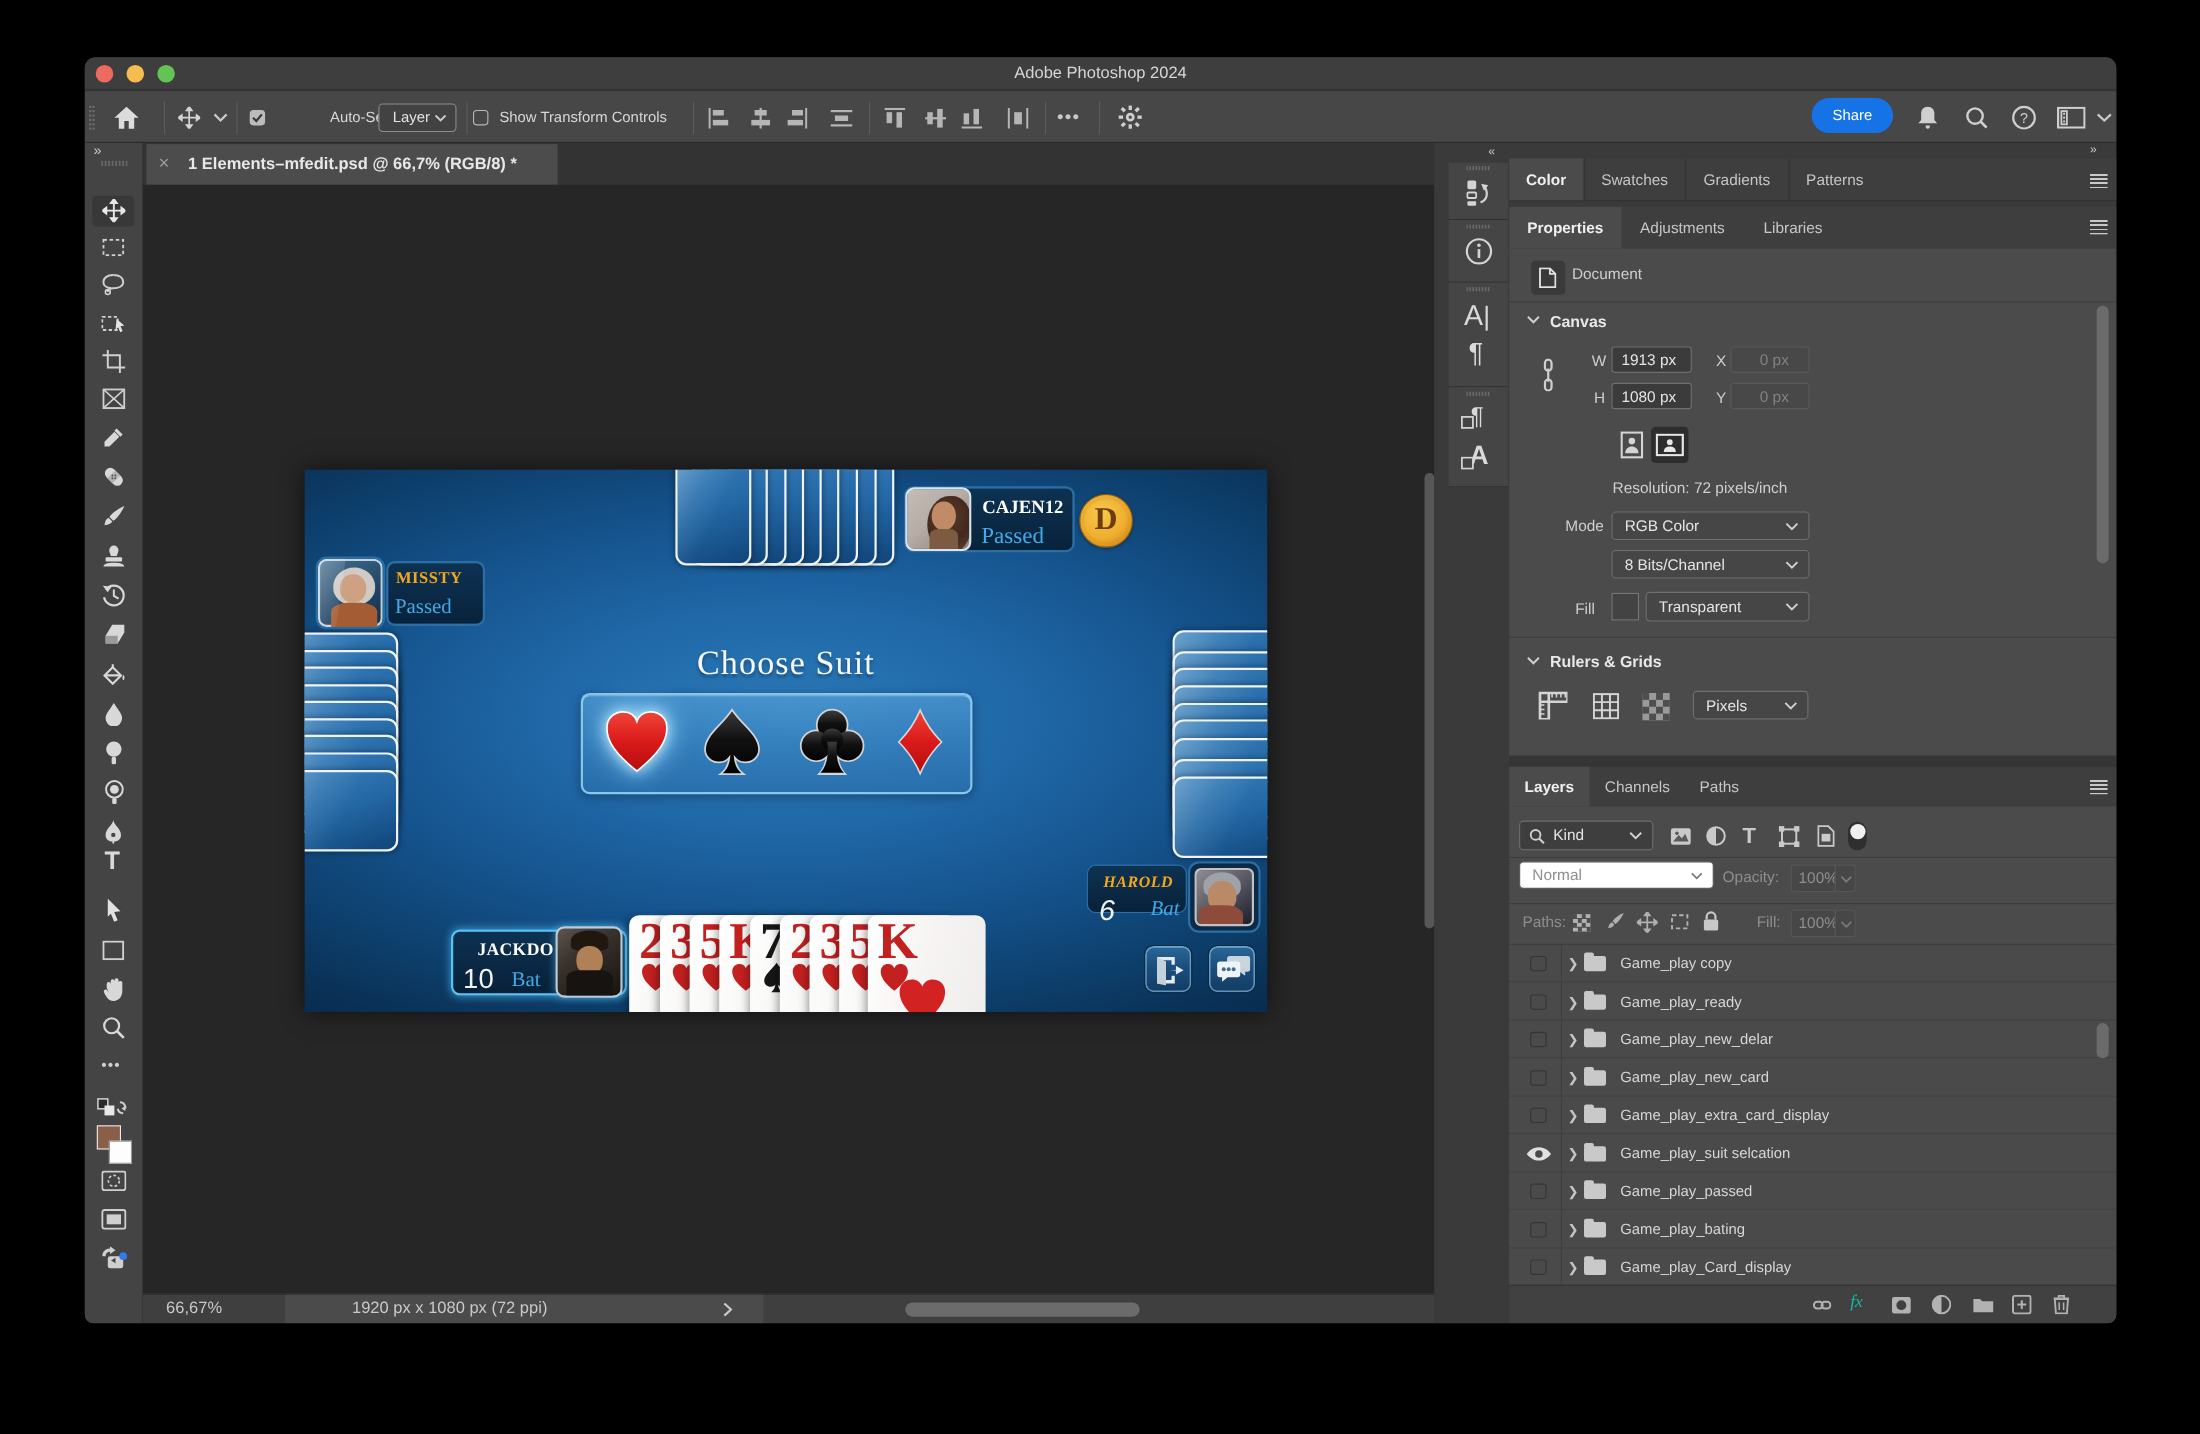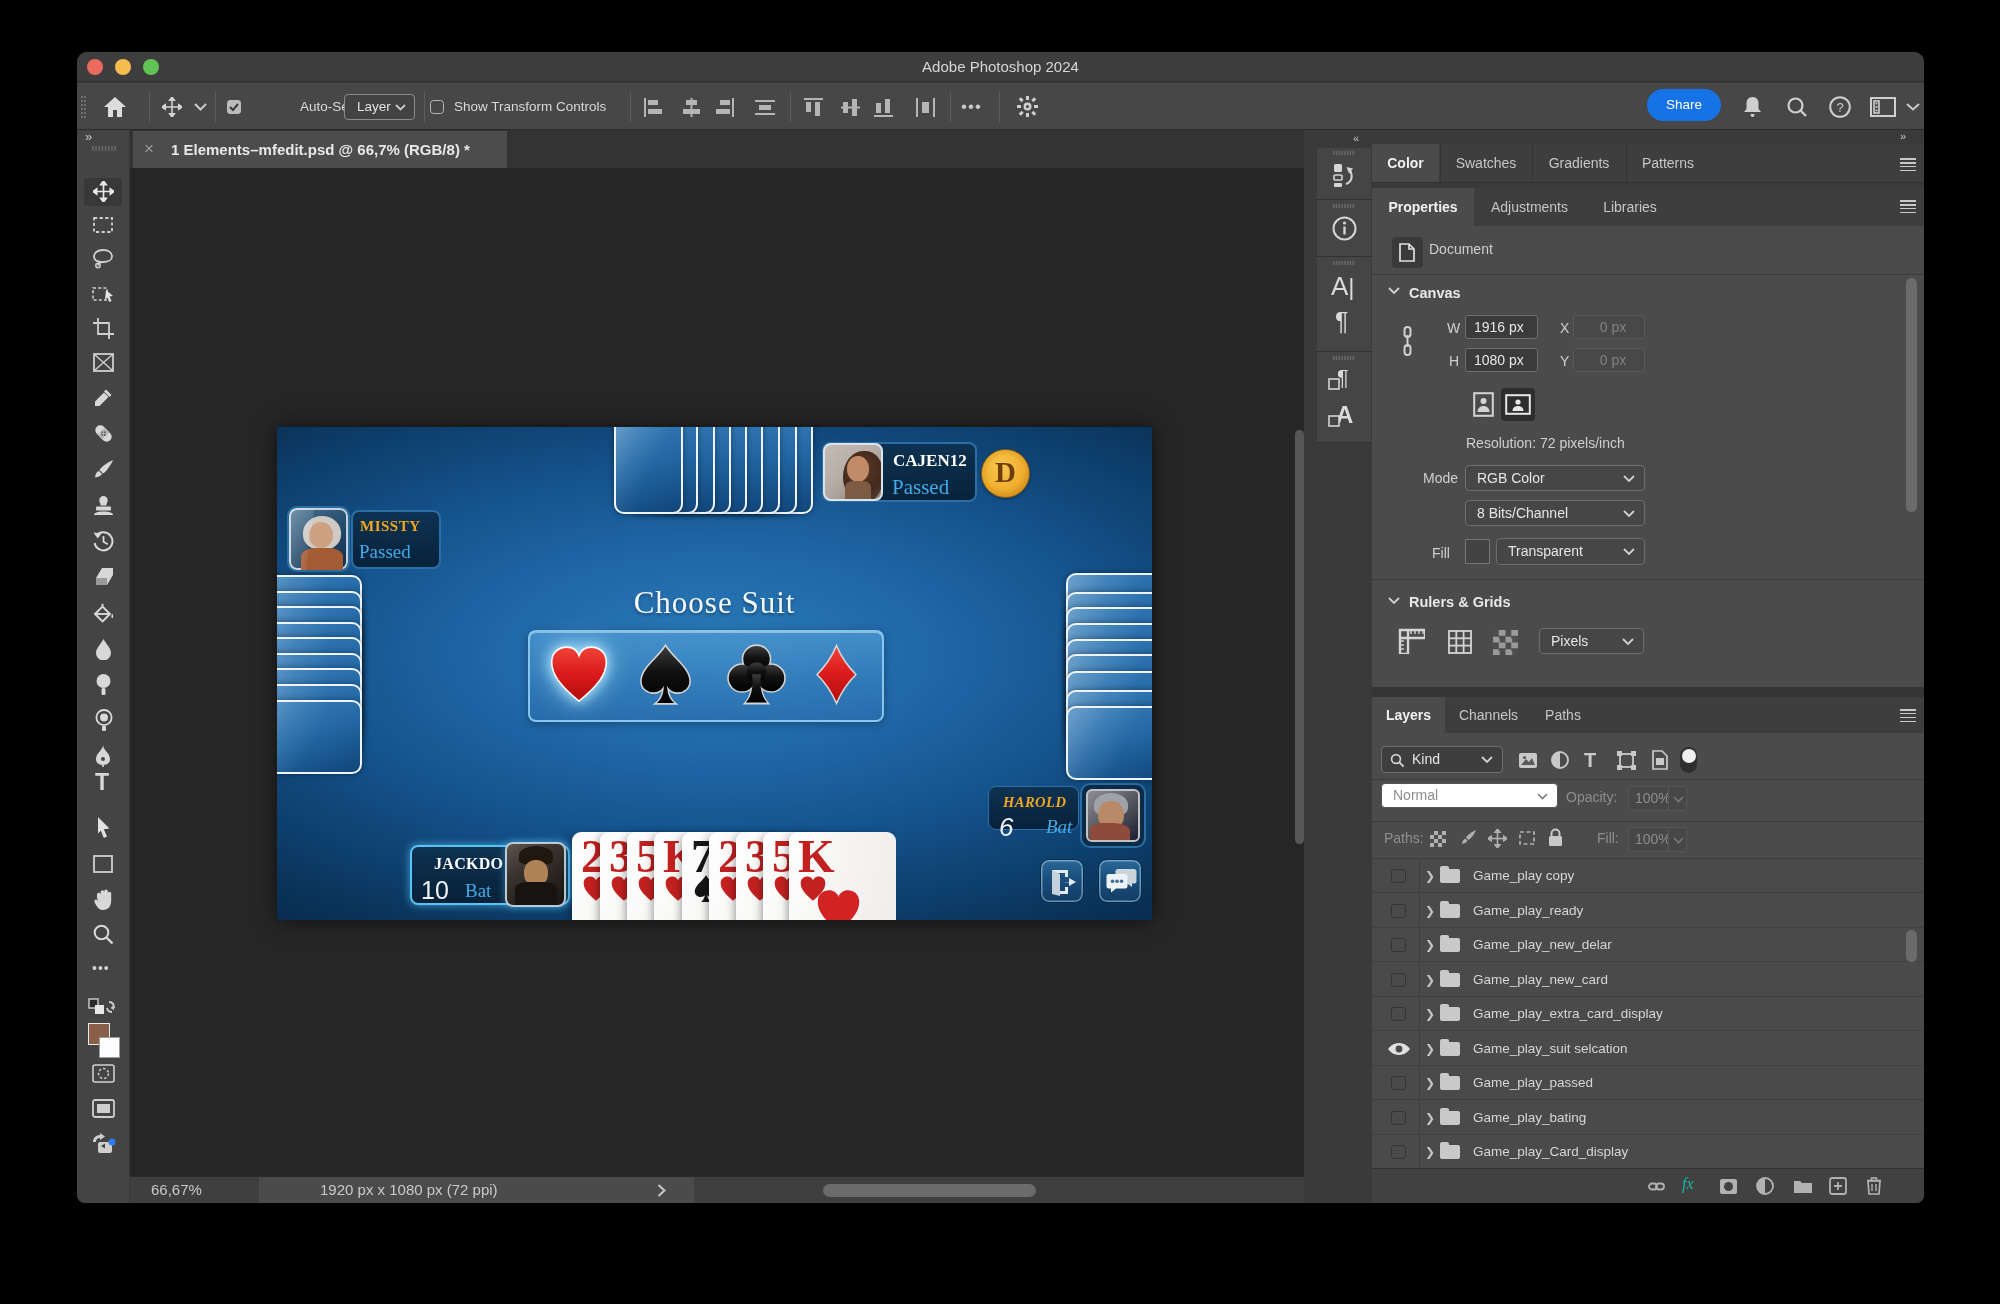--- a/index.html
+++ b/index.html
@@ -736,21 +736,21 @@
           <path d="M10 1 V6 H15" fill="none" stroke="#e0e0e0" stroke-width="1.7"></path>
         </svg>
       </div>
       <div class="plabel" style="left:57px;top:15px;">Document</div>
       <div class="psep" style="top:48px;"></div>
       <svg class="abs" style="left:16px;top:61px;" width="12" height="8" viewBox="0 0 12 8">
           <path d="M1 1 L6 6 L11 1" stroke="#cfcfcf" stroke-width="1.8" fill="none"></path>
         </svg>
       <div class="sechead" style="left:37px;top:59px;">Canvas</div>
       <div class="plabel" style="left:75px;top:94px;">W</div>
-      <div class="pinput" style="left:93px;top:89px;width:73px;height:24px;line-height:22px;">1916 px</div>
+      <div class="pinput" style="left:93px;top:89px;width:73px;height:24px;line-height:22px;">1913 px</div>
       <div class="plabel" style="left:188px;top:94px;">X</div>
       <div class="pinput dis" style="left:201px;top:89px;width:72px;height:24px;line-height:22px;">0 px</div>
       <svg class="abs" style="left:29px;top:100px;" width="13" height="30" viewBox="0 0 13 30">
         <g stroke="#cfcfcf" stroke-width="2" fill="none">
           <rect x="3.5" y="1" width="6" height="10" rx="3"></rect>
           <rect x="3.5" y="19" width="6" height="10" rx="3"></rect>
           <line x1="6.5" y1="9" x2="6.5" y2="21"></line>
         </g>
       </svg>
       <div class="plabel" style="left:77px;top:127px;">H</div>

